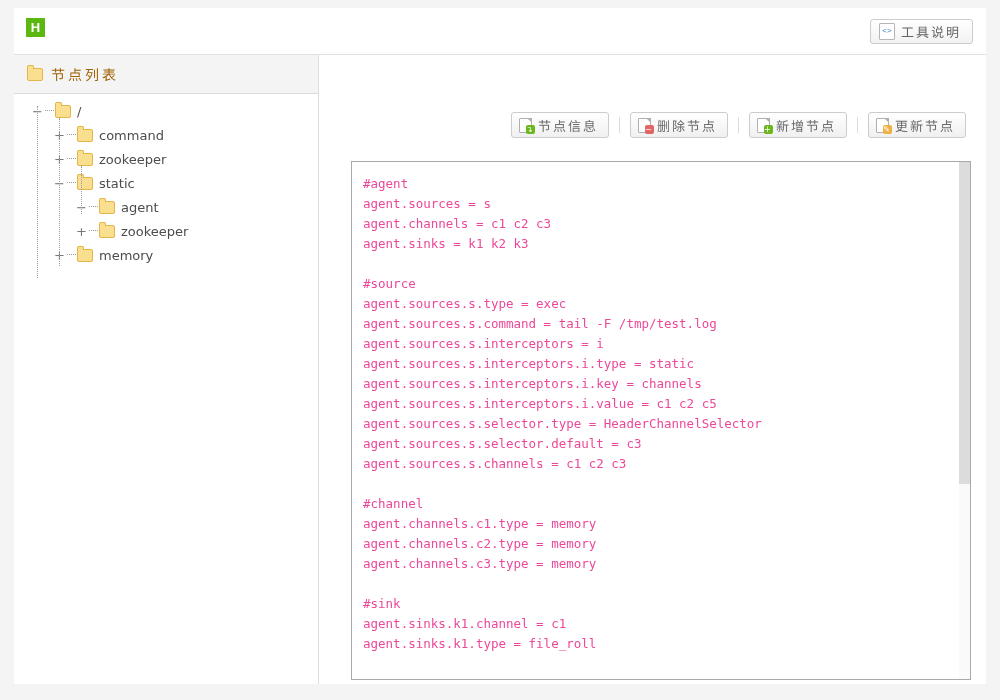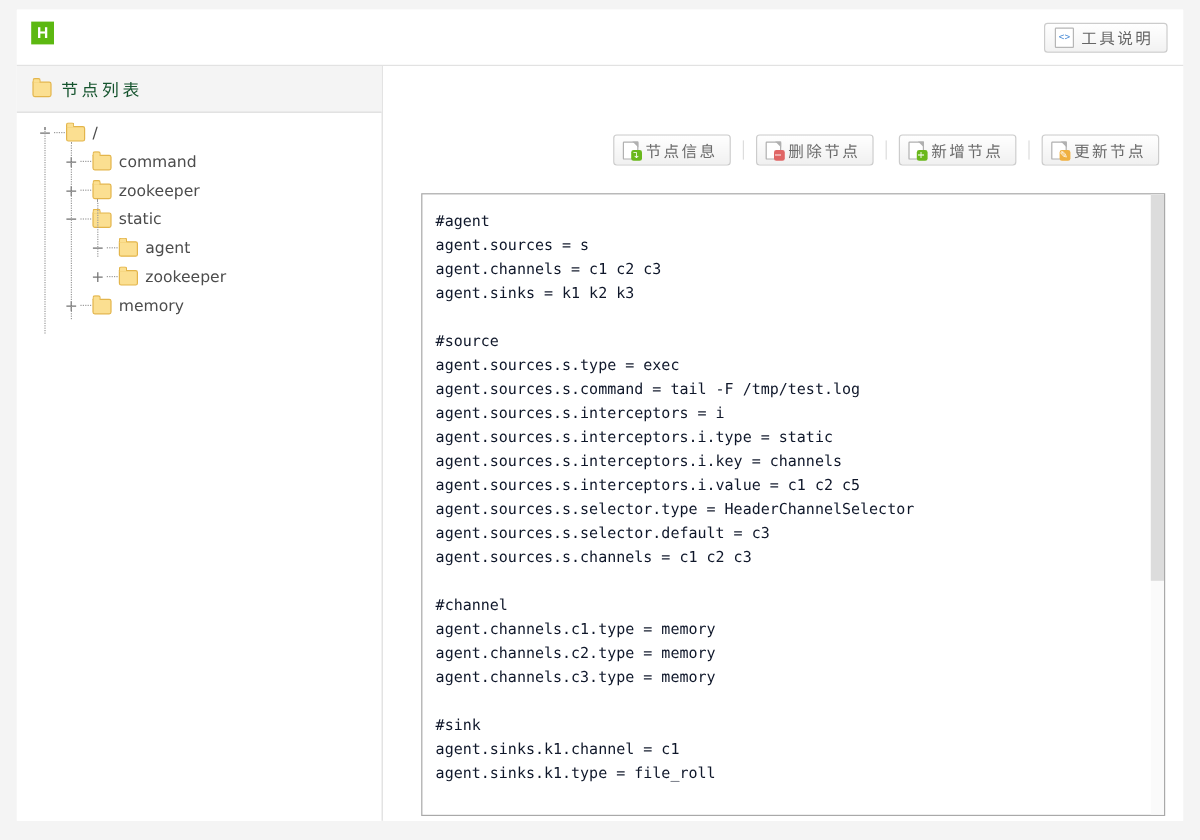--- a/index.html
+++ b/index.html
@@ -129,21 +129,21 @@
     padding-left: 13px;
     box-sizing: border-box;
   }
   .right-panel .panel-head {
     background: #f4f4f4;
     padding-left: 18px;
   }
   .panel-title {
     font-size: 14px;
     letter-spacing: 3px;
-    color: #14532d;
+    color: #a16207;
     margin-left: 8px;
   }
   .ico-folder {
     position: relative;
     width: 16px;
     height: 13px;
     background: #fbdf91;
     border: 1px solid #e3b54b;
     border-radius: 0 2px 2px 2px;
     box-sizing: border-box;
@@ -326,21 +326,21 @@
   }
   .content-text {
     position: absolute;
     left: 11px;
     top: 12px;
     right: 18px;
     margin: 0;
     font-family: "DejaVu Sans Mono", "Liberation Mono", monospace;
     font-size: 12.5px;
     line-height: 20px;
-    color: #0f172a;
+    color: #ec4899;
     white-space: pre;
   }
   .vscroll-track {
     position: absolute;
     right: 0;
     top: 0;
     width: 11px;
     height: 100%;
     background: #fafafa;
   }

